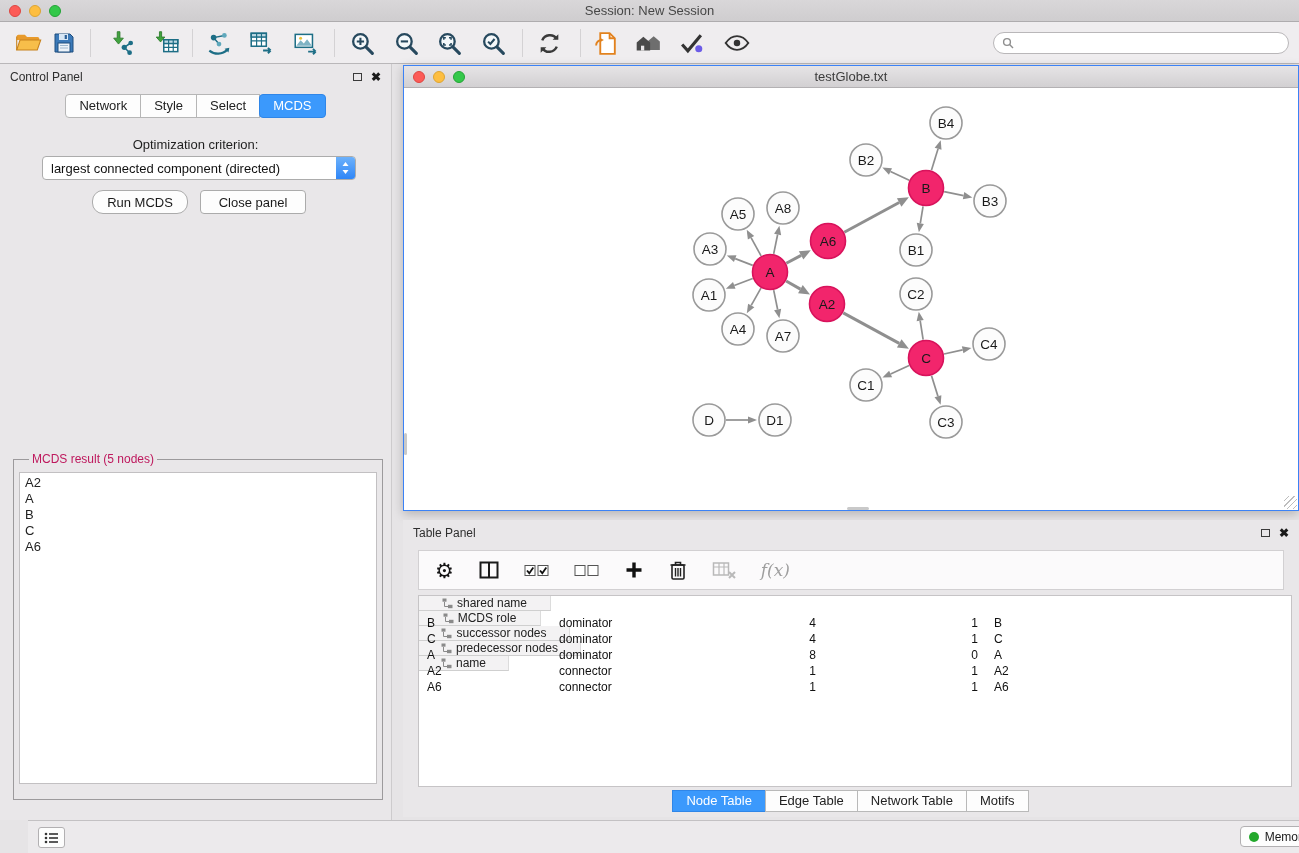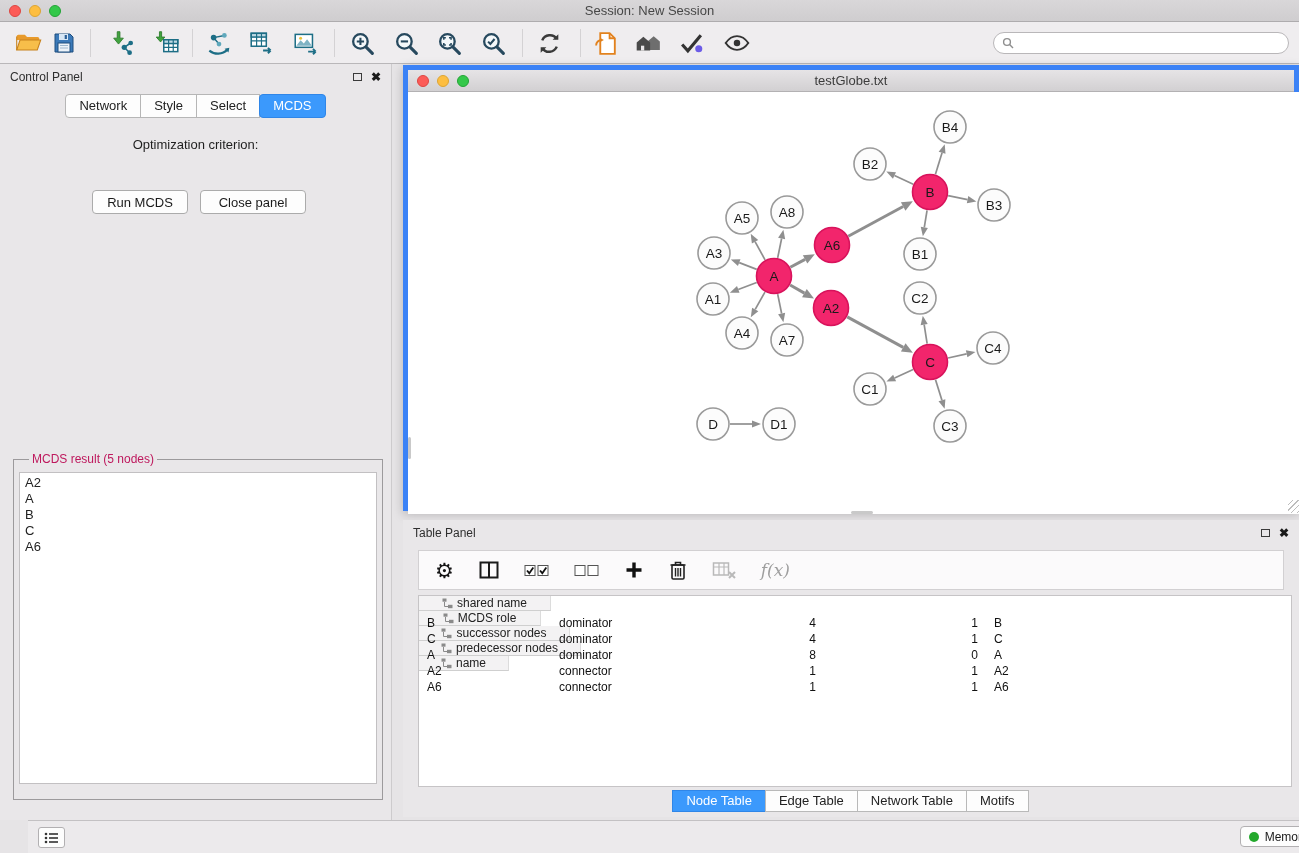--- a/index.html
+++ b/index.html
@@ -49,33 +49,33 @@
 
   .dropdown { position:absolute; left:42px; top:92px; width:314px; height:24px; background:#fff;
     border:1px solid #acacac; border-radius:4px; display:flex; align-items:center; }
   .dropdown .dd-text { padding-left:8px; font-size:13px; color:#111;
     white-space:nowrap; overflow:hidden; flex:1; }
   .dd-stepper { width:19px; height:22px; border-radius:0 3px 3px 0;
     background:linear-gradient(#6cb1fb,#2f86f7); display:flex; align-items:center; justify-content:center; }
 
   .cp-btn { position:absolute; top:126px; height:24px; background:#fdfdfd; border:1px solid #ababab;
     border-radius:4px; font-size:13px; color:#1a1a1a; display:flex; align-items:center; justify-content:center; }
-  #run-btn { left:92px; width:96px; }
+  #run-btn { left:92px; width:96px;border-radius:11px; }
   #closepanel-btn { left:200px; width:106px; }
 
   fieldset.result-group { position:absolute; left:13px; top:388px; width:370px; height:348px;
     border:1px solid #9c9a9c; padding:0; }
   fieldset.result-group legend { font-size:12px; color:#be185d; margin-left:15px; padding:0 3px; }
   .result-list { position:absolute; left:5px; right:5px; top:6px; bottom:7px; background:#fff;
     border:1px solid #c2c0c2; padding:2px 5px; font-size:13px; line-height:16px; overflow:hidden; }
   .result-item { height:16px; }
 
   
   .network-window { position:absolute; left:403px; top:65px; width:896px; height:446px;
-    background:#fff; border:5px solid #3b82f6; box-shadow:0 3px 10px rgba(0,0,0,.22); }
+    background:#fff; border:1px solid #3b82f6; box-shadow:0 3px 10px rgba(0,0,0,.22); }
   .nw-titlebar { height:22px; background:linear-gradient(#e6e4e6,#d2d0d2); border-bottom:1px solid #b3b1b3;
     display:flex; align-items:center; position:relative; }
   .nw-title { position:absolute; left:0; right:0; text-align:center; font-size:13px; color:#3c3c3c; }
   .nw-canvas { position:relative; width:894px; height:422px; background:#fff; overflow:hidden; }
   .nw-resize-grip { position:absolute; right:1px; bottom:1px; width:13px; height:13px;
     background:repeating-linear-gradient(135deg, transparent 0 3px, #bdbdbd 3px 4px); }
   .scroll-nub-v { position:absolute; left:0; top:345px; width:3px; height:22px; background:#c9c9c9; border-radius:2px; }
   .scroll-nub-h { position:absolute; left:443px; bottom:0; width:22px; height:3px; background:#c9c9c9; border-radius:2px; }
 
   
@@ -269,20 +269,29 @@
       <span class="close-icon">✖</span>
     </span>
   </div>
   <div class="seg-tabs" id="control-tabs">
       <div class="seg-tab">Network</div>
       <div class="seg-tab">Style</div>
       <div class="seg-tab">Select</div>
       <div class="seg-tab active">MCDS</div>
     </div>
   <div class="opt-label">Optimization criterion:</div>
+  <div class="dropdown">
+    <span class="dd-text">largest connected component (directed)</span>
+    <span class="dd-stepper">
+      <svg width="9" height="14" viewBox="0 0 9 14">
+        <path d="M4.5 1 7.5 5h-6z" fill="#fff"></path>
+        <path d="M4.5 13 1.5 9h6z" fill="#fff"></path>
+      </svg>
+    </span>
+  </div>
   <div class="cp-btn" id="run-btn">Run MCDS</div>
   <div class="cp-btn" id="closepanel-btn">Close panel</div>
   <fieldset class="result-group">
     <legend>MCDS result (5 nodes)</legend>
     <div style="position:relative; height:calc(100% - 8px);">
       <div class="result-list" id="result-list">
           <div class="result-item">A2</div>
           <div class="result-item">A</div>
           <div class="result-item">B</div>
           <div class="result-item">C</div>

